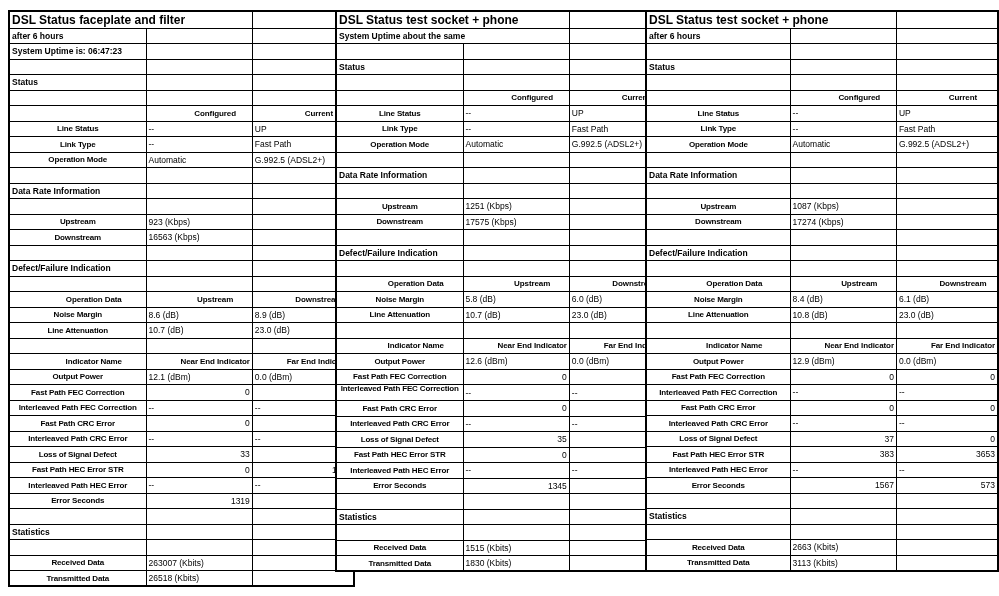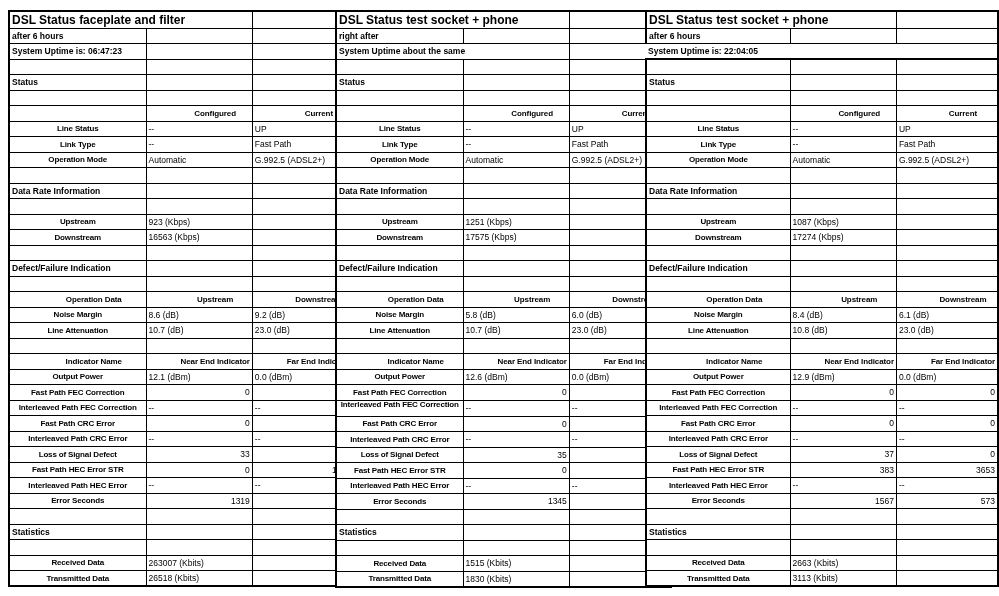--- a/index.html
+++ b/index.html
@@ -125,21 +125,21 @@
           <td class=""></td>
         </tr>
         <tr>
           <td class="colhdr">Operation Data</td>
           <td class="colhdr">Upstream</td>
           <td class="colhdr">Downstream</td>
         </tr>
         <tr>
           <td class="lbl">Noise Margin</td>
           <td class="val">8.6 (dB)</td>
-          <td class="val">9.2 (dB)</td>
+          <td class="val">8.9 (dB)</td>
         </tr>
         <tr>
           <td class="lbl">Line Attenuation</td>
           <td class="val">10.7 (dB)</td>
           <td class="val">23.0 (dB)</td>
         </tr>
         <tr>
           <td class=""></td>
           <td class=""></td>
           <td class=""></td>
@@ -226,25 +226,20 @@
         <col style="width:127px">
         <col style="width:88px">
         <col style="width:83px">
       </colgroup>
     <tbody>
         <tr class="rt">
           <td colspan="2" class="title">DSL Status test socket + phone</td>
           <td class=""></td>
         </tr>
         <tr>
-          <td class="note">right after</td>
-          <td class=""></td>
-          <td class=""></td>
-        </tr>
-        <tr>
           <td colspan="2" class="note">System Uptime about the same</td>
           <td class=""></td>
         </tr>
         <tr>
           <td class=""></td>
           <td class=""></td>
           <td class=""></td>
         </tr>
         <tr>
           <td class="heading">Status</td>
@@ -425,25 +420,20 @@
         <tr class="rt">
           <td colspan="2" class="title">DSL Status test socket + phone</td>
           <td class=""></td>
         </tr>
         <tr>
           <td class="note">after 6 hours</td>
           <td class=""></td>
           <td class=""></td>
         </tr>
         <tr>
-          <td class="note hsL thickb">System Uptime is: 22:04:05</td>
-          <td class="hsM thickb"></td>
-          <td class="thickb"></td>
-        </tr>
-        <tr>
           <td class=""></td>
           <td class=""></td>
           <td class=""></td>
         </tr>
         <tr>
           <td class="heading">Status</td>
           <td class=""></td>
           <td class=""></td>
         </tr>
         <tr>

